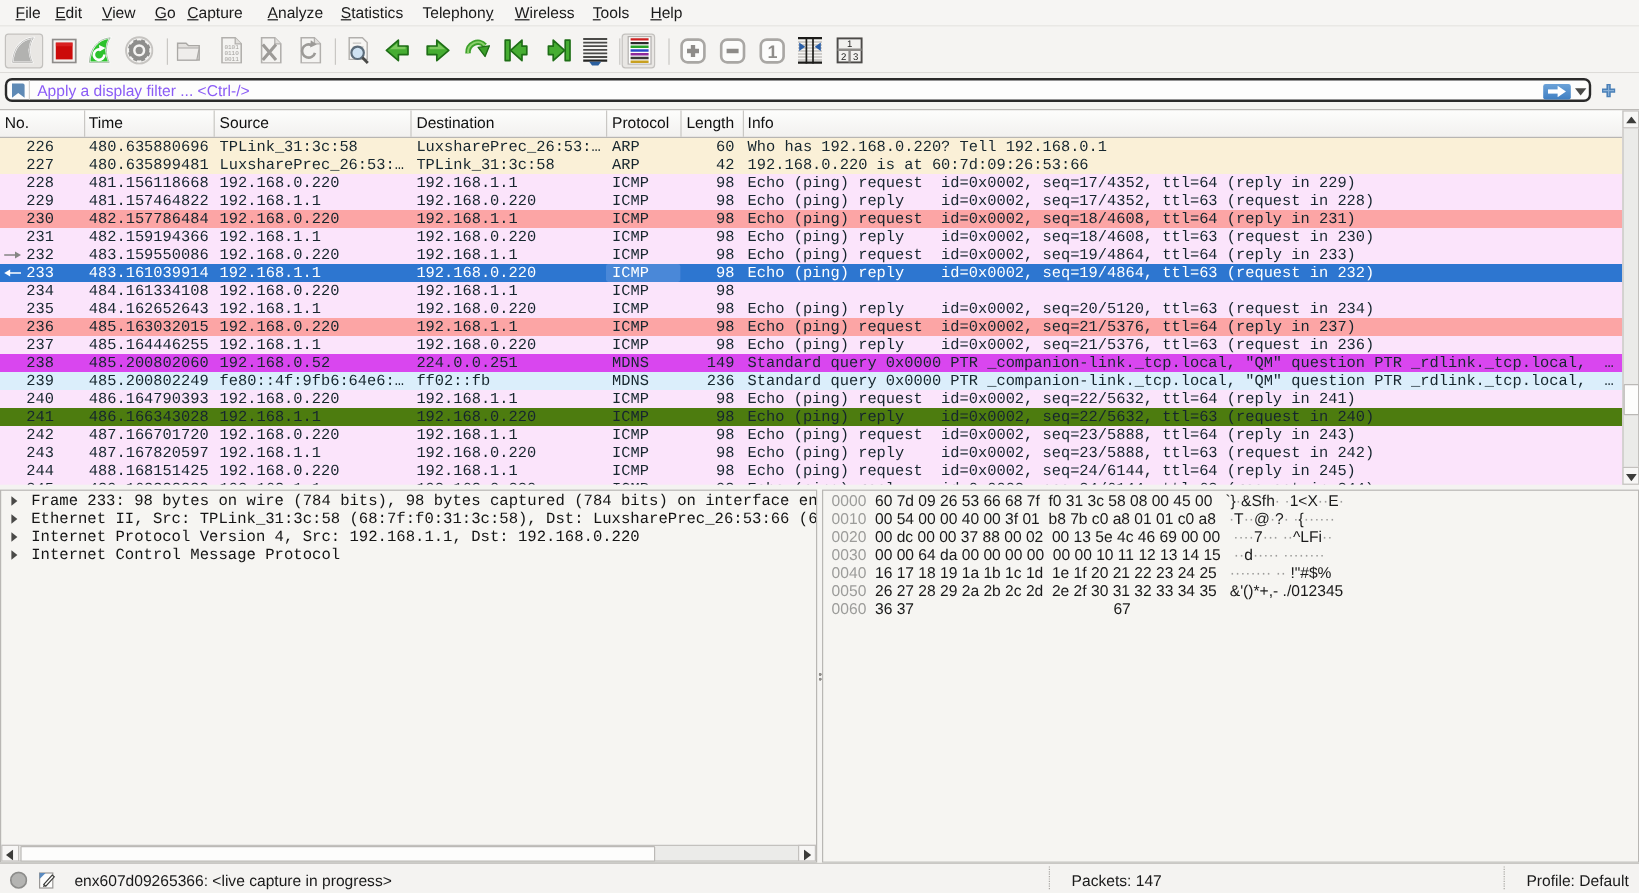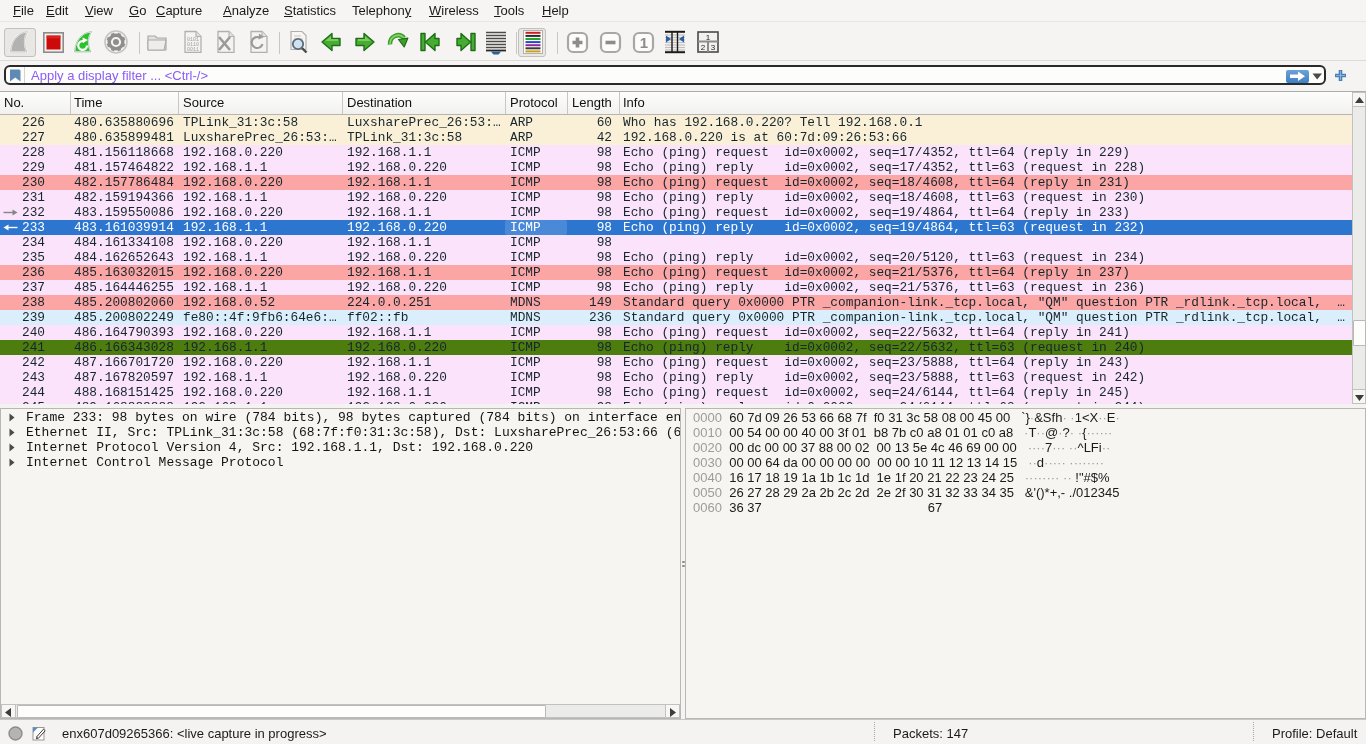--- a/index.html
+++ b/index.html
@@ -255,21 +255,21 @@
 </div>
 <div class="row" style="background:#fbe4fb;">
 <span class="c-no">235</span><span class="c-t">484.162652643</span><span class="c-s">192.168.1.1</span><span class="c-d">192.168.0.220</span><span class="c-p">ICMP</span><span class="c-l">98</span><span class="c-i">Echo (ping) reply    id=0x0002, seq=20/5120, ttl=63 (request in 234)</span>
 </div>
 <div class="row" style="background:#fca5a5;">
 <span class="c-no">236</span><span class="c-t">485.163032015</span><span class="c-s">192.168.0.220</span><span class="c-d">192.168.1.1</span><span class="c-p">ICMP</span><span class="c-l">98</span><span class="c-i">Echo (ping) request  id=0x0002, seq=21/5376, ttl=64 (reply in 237)</span>
 </div>
 <div class="row" style="background:#fbe4fb;">
 <span class="c-no">237</span><span class="c-t">485.164446255</span><span class="c-s">192.168.1.1</span><span class="c-d">192.168.0.220</span><span class="c-p">ICMP</span><span class="c-l">98</span><span class="c-i">Echo (ping) reply    id=0x0002, seq=21/5376, ttl=63 (request in 236)</span>
 </div>
-<div class="row" style="background:#fca5a5;padding-left:34px;">
+<div class="row" style="background:#d946ef;padding-left:34px;">
 <span class="c-no">238</span><span class="c-t">485.200802060</span><span class="c-s">192.168.0.52</span><span class="c-d">224.0.0.251</span><span class="c-p">MDNS</span><span class="c-l">149</span><span class="c-i">Standard query 0x0000 PTR _companion-link._tcp.local, "QM" question PTR _rdlink._tcp.local,  …</span>
 </div>
 <div class="row" style="background:#dbeefb;">
 <span class="c-no">239</span><span class="c-t">485.200802249</span><span class="c-s">fe80::4f:9fb6:64e6:…</span><span class="c-d">ff02::fb</span><span class="c-p">MDNS</span><span class="c-l">236</span><span class="c-i">Standard query 0x0000 PTR _companion-link._tcp.local, "QM" question PTR _rdlink._tcp.local,  …</span>
 </div>
 <div class="row" style="background:#fbe4fb;">
 <span class="c-no">240</span><span class="c-t">486.164790393</span><span class="c-s">192.168.0.220</span><span class="c-d">192.168.1.1</span><span class="c-p">ICMP</span><span class="c-l">98</span><span class="c-i">Echo (ping) request  id=0x0002, seq=22/5632, ttl=64 (reply in 241)</span>
 </div>
 <div class="row" style="background:#4d7c0f;">
 <span class="c-no">241</span><span class="c-t">486.166343028</span><span class="c-s">192.168.1.1</span><span class="c-d">192.168.0.220</span><span class="c-p">ICMP</span><span class="c-l">98</span><span class="c-i">Echo (ping) reply    id=0x0002, seq=22/5632, ttl=63 (request in 240)</span>

